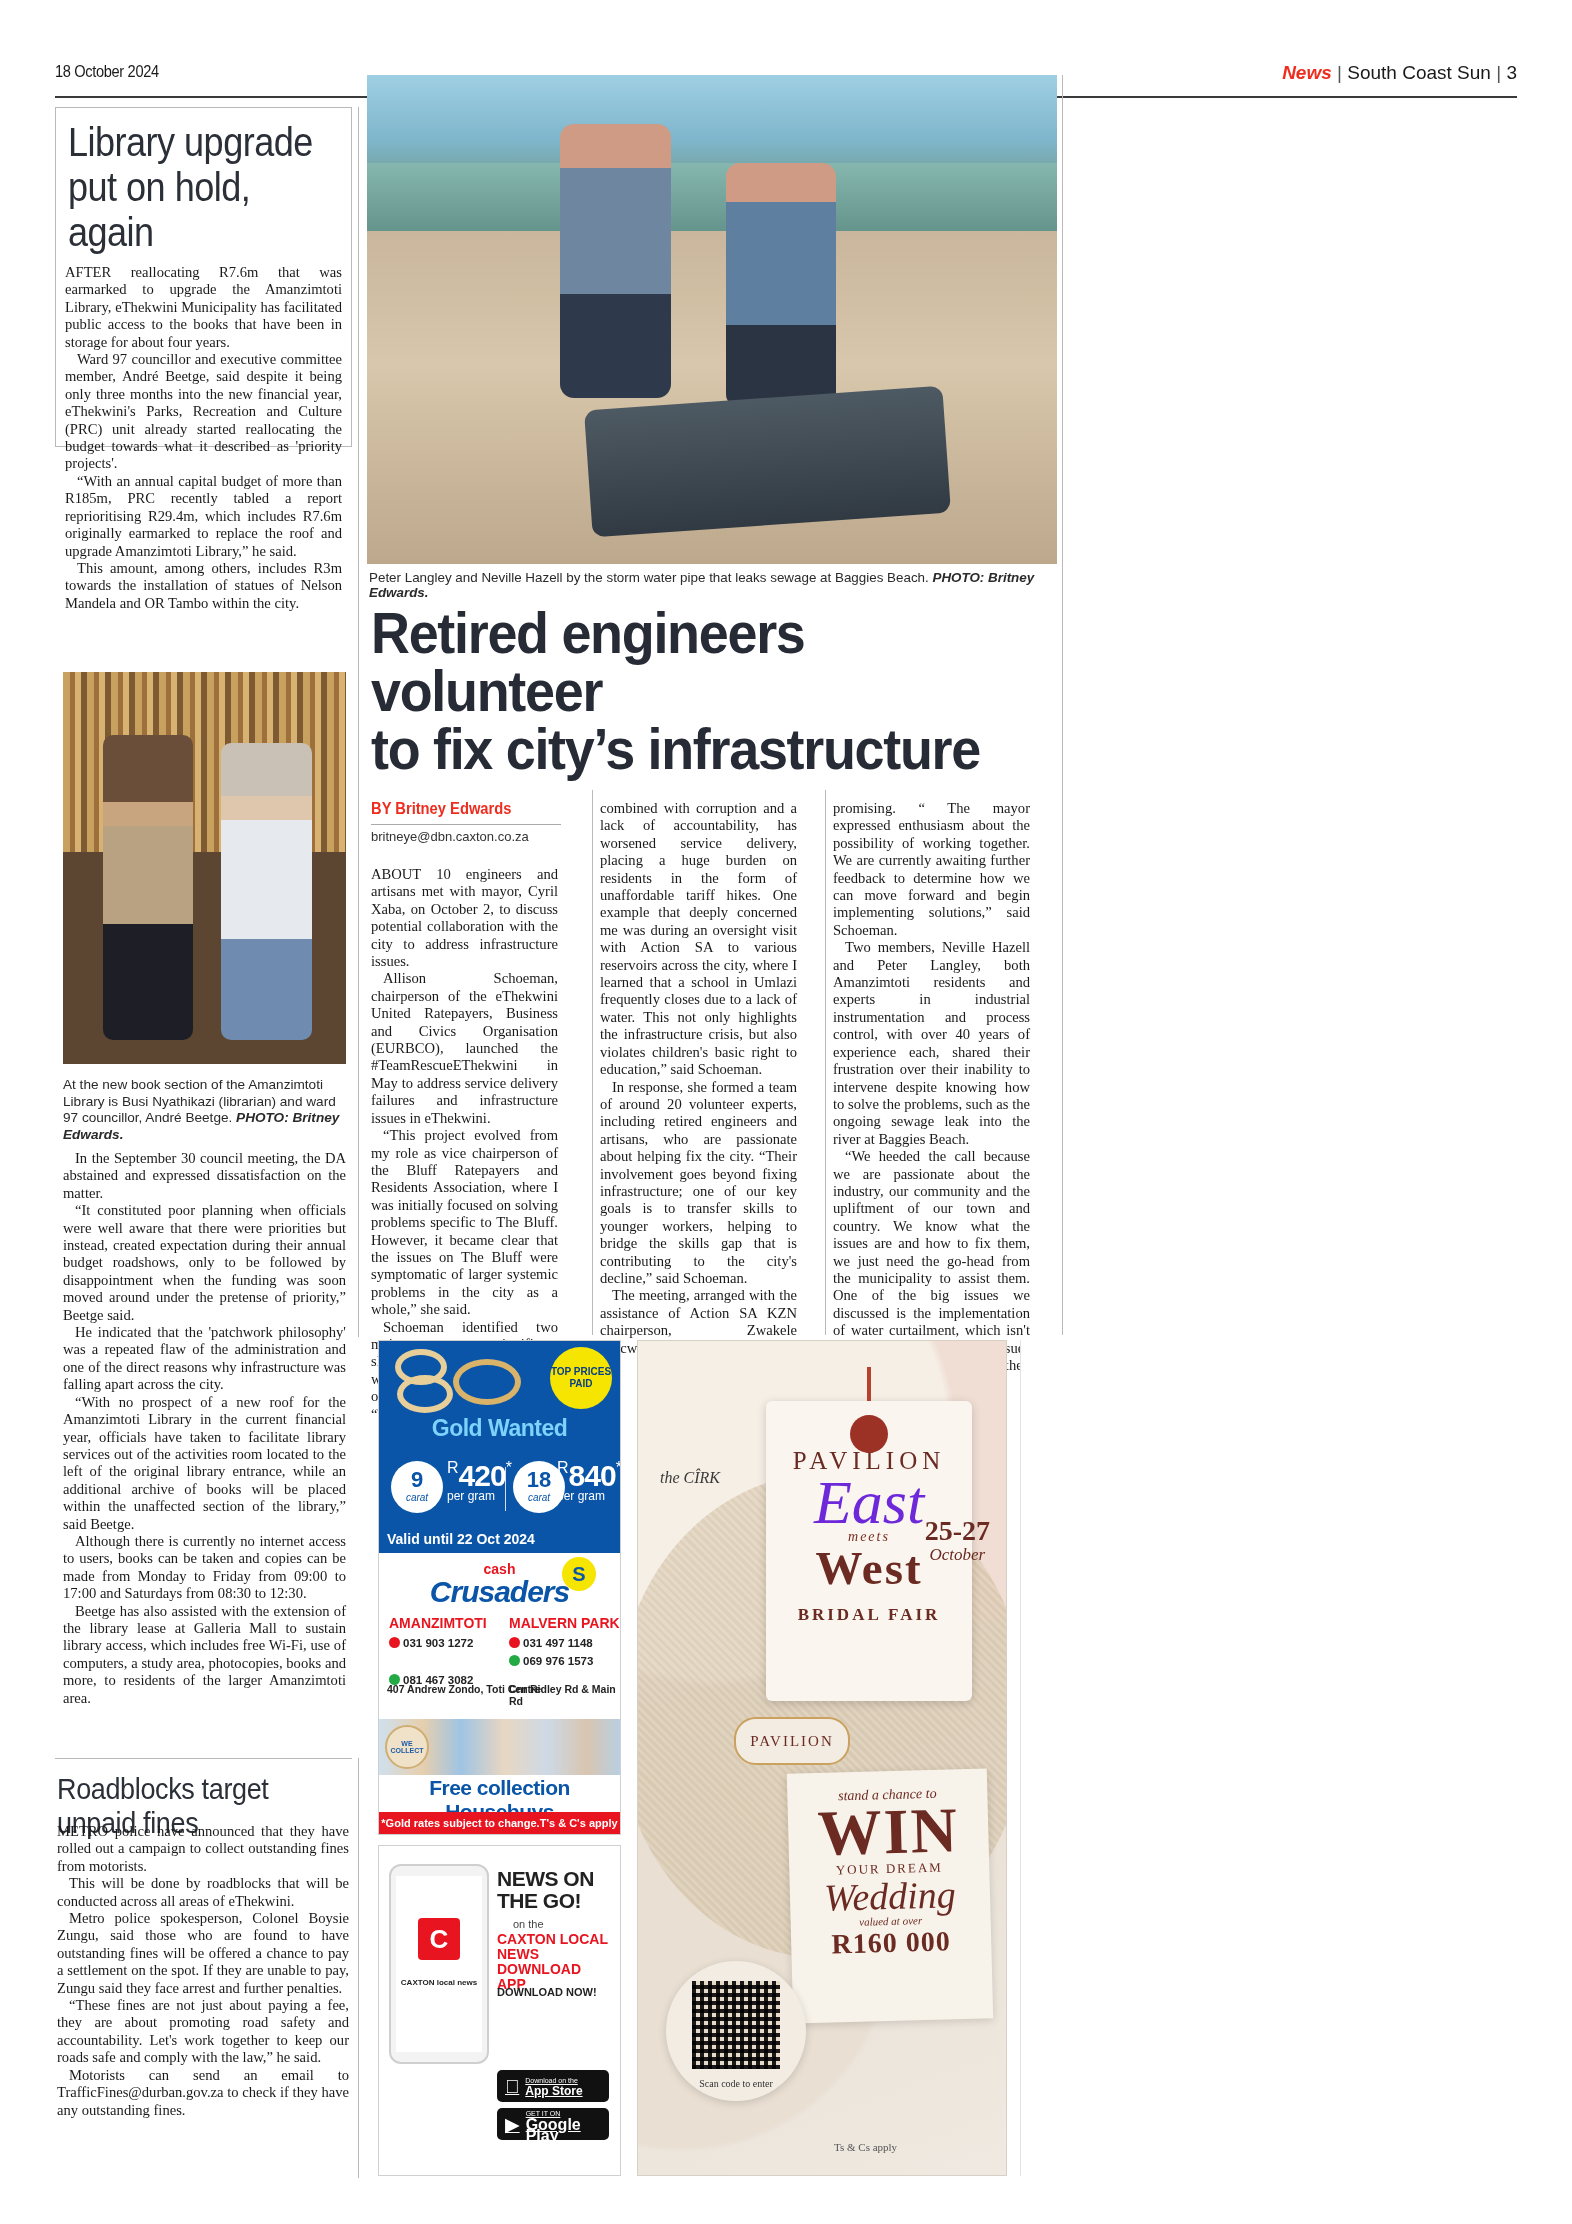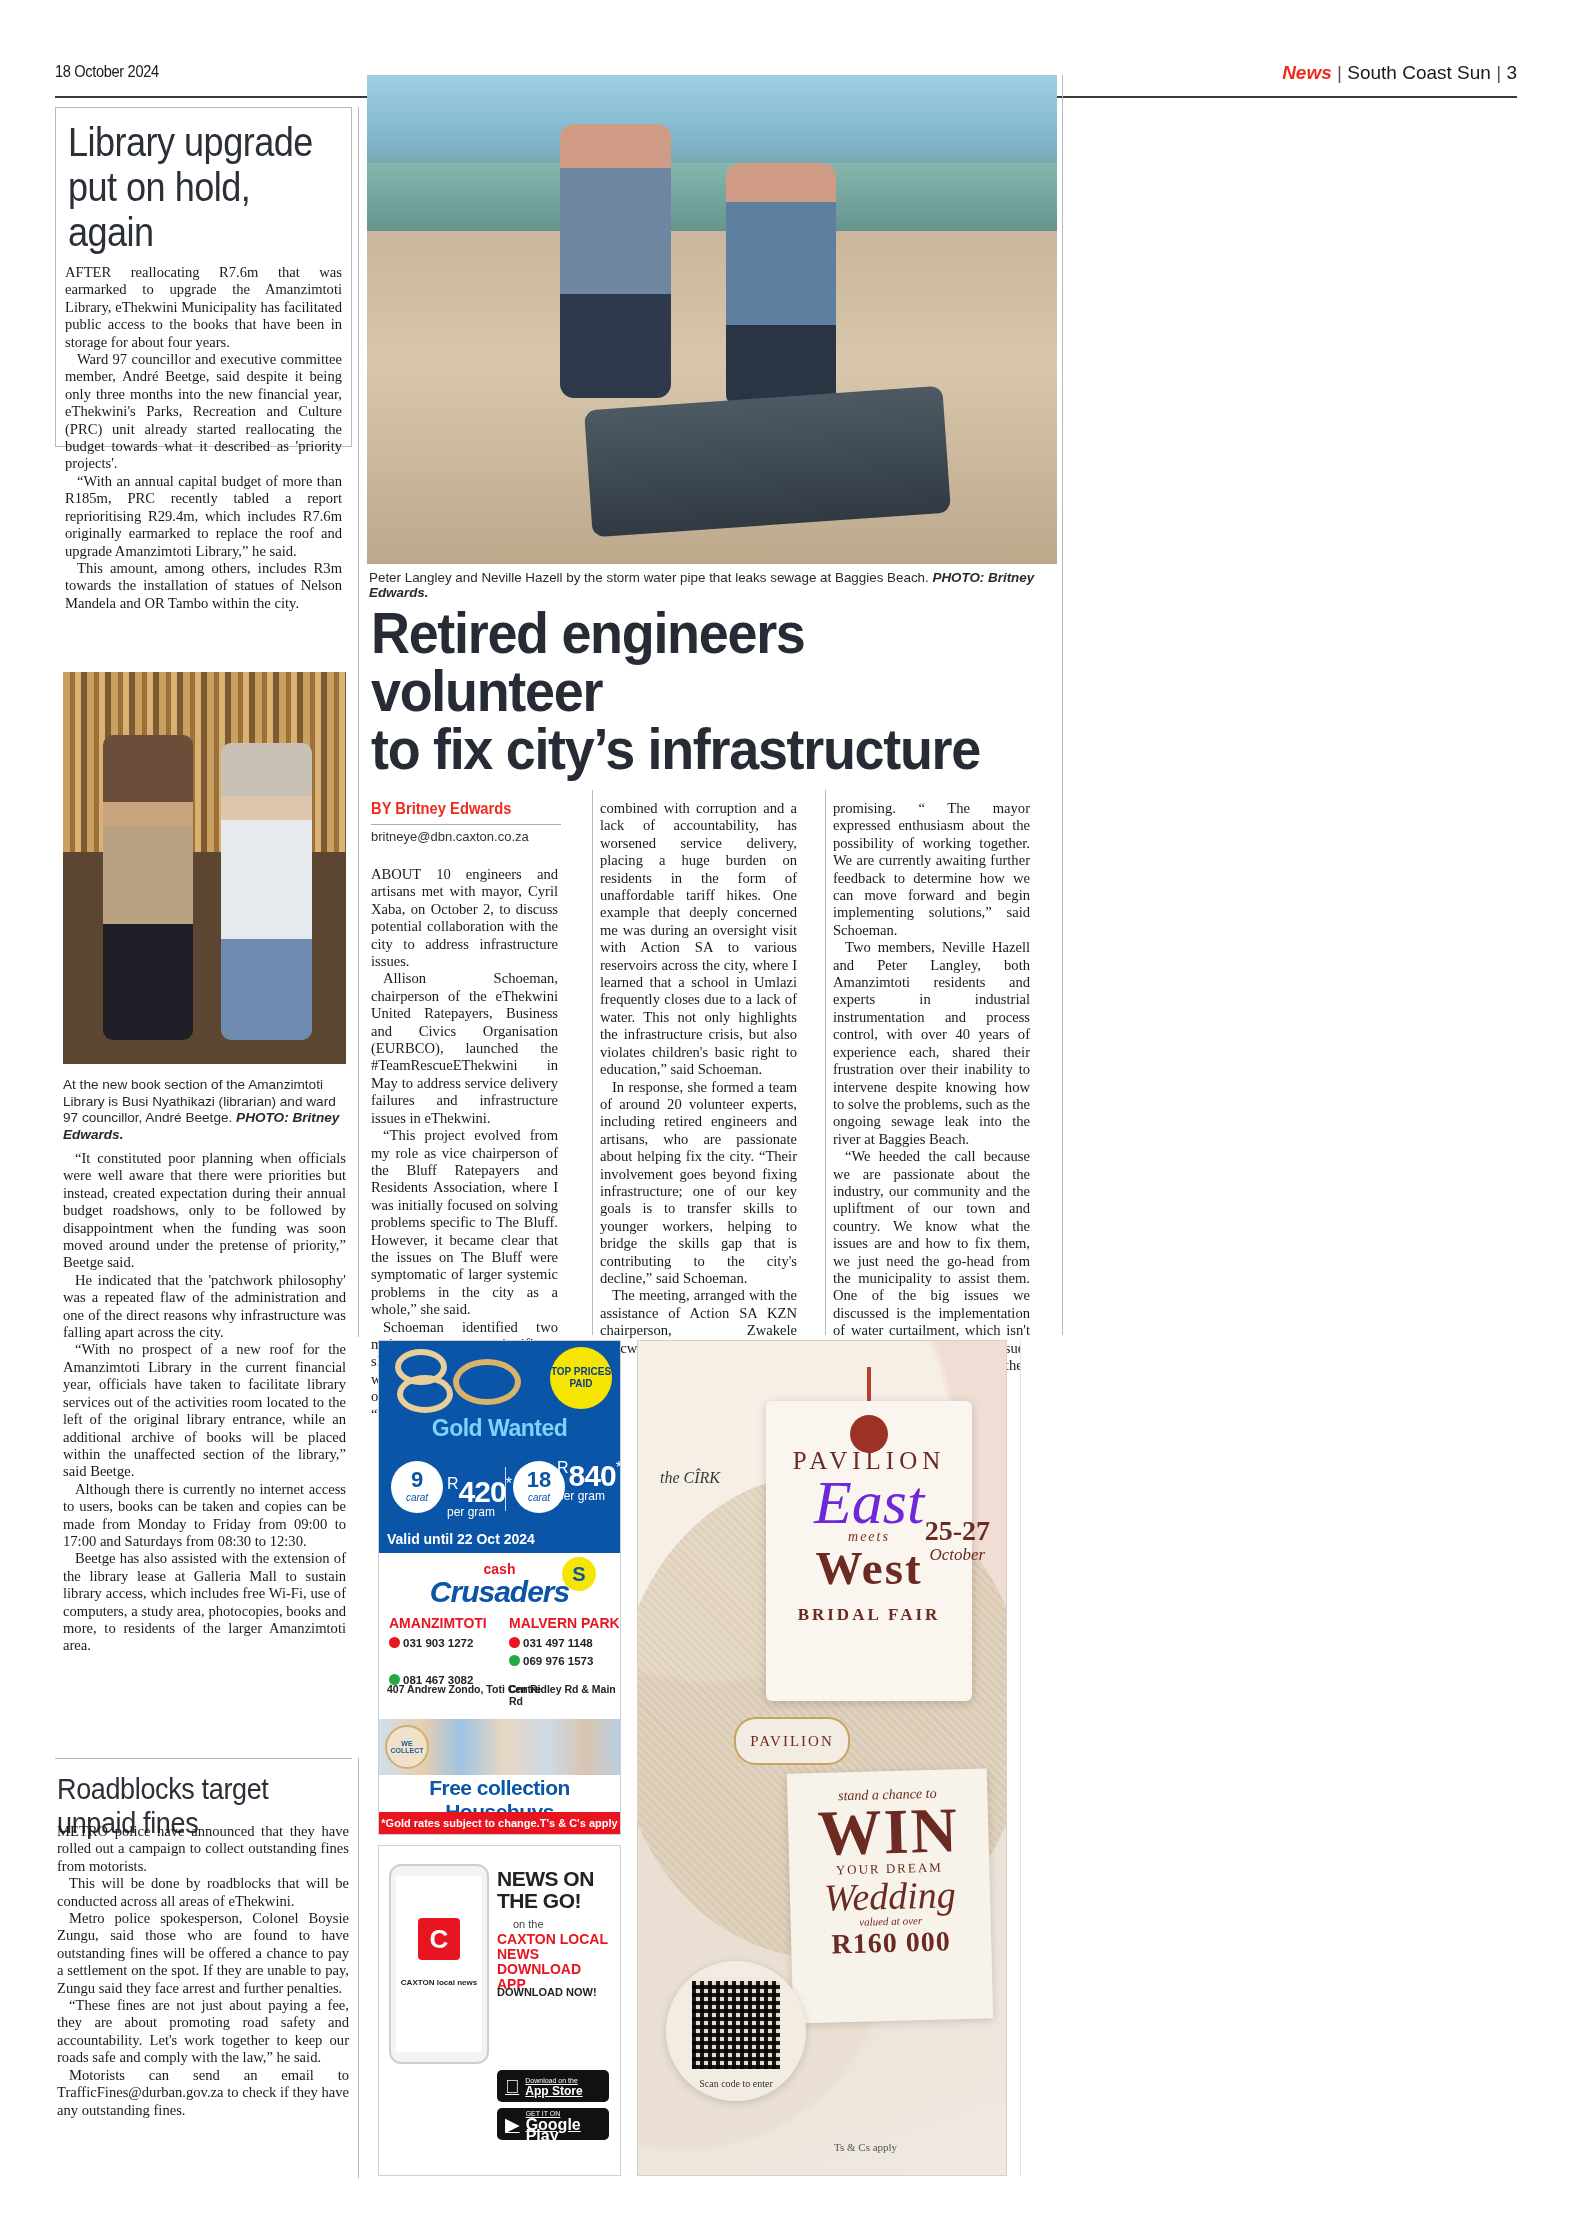--- a/index.html
+++ b/index.html
@@ -348,20 +348,21 @@
       <div class="lib-p2"></div>
     </div>
   </div>
 
   <div class="lib-cap sans-cap">
     <span>At the new book section of the Amanzimtoti Library is Busi Nyathikazi (librarian) and ward 97 councillor, André Beetge.</span>
     <i>PHOTO: Britney Edwards.</i>
   </div>
 
   <div class="col1-cont serif-body">
+    <p>In the September 30 council meeting, the DA abstained and expressed dissatisfaction on the matter.</p>
     <p>“It constituted poor planning when officials were well aware that there were priorities but instead, created expectation during their annual budget roadshows, only to be followed by disappointment when the funding was soon moved around under the pretense of priority,” Beetge said.</p>
     <p>He indicated that the 'patchwork philosophy' was a repeated flaw of the administration and one of the direct reasons why infrastructure was falling apart across the city.</p>
     <p>“With no prospect of a new roof for the Amanzimtoti Library in the current financial year, officials have taken to facilitate library services out of the activities room located to the left of the original library entrance, while an additional archive of books will be placed within the unaffected section of the library,” said Beetge.</p>
     <p>Although there is currently no internet access to users, books can be taken and copies can be made from Monday to Friday from 09:00 to 17:00 and Saturdays from 08:30 to 12:30.</p>
     <p>Beetge has also assisted with the extension of the library lease at Galleria Mall to sustain library access, which includes free Wi-Fi, use of computers, a study area, photocopies, books and more, to residents of the larger Amanzimtoti area.</p>
   </div>
 
   <div class="rb-rule"></div>
   <div class="rb-head">Roadblocks target unpaid fines</div>
   <div class="rb-text serif-body">
@@ -421,21 +422,21 @@
       <div class="tp">TOP PRICES PAID</div>
     </div>
 
     <div class="gw">Gold Wanted</div>
 
     <div class="prices">
       <div class="carat" style="left:12px;">
         <b>9</b>
         <span>carat</span>
       </div>
-      <div class="price" style="left:68px;margin-top:16px;">
+      <div class="price" style="left:68px;">
         <i>R</i><b>420</b><i>*</i>
         <u>per gram</u>
       </div>
       <div class="divider-v" style="left:126px;"></div>
       <div class="carat" style="left:134px;">
         <b>18</b>
         <span>carat</span>
       </div>
       <div class="price" style="left:178px;">
         <i>R</i><b>840</b><i>*</i>

